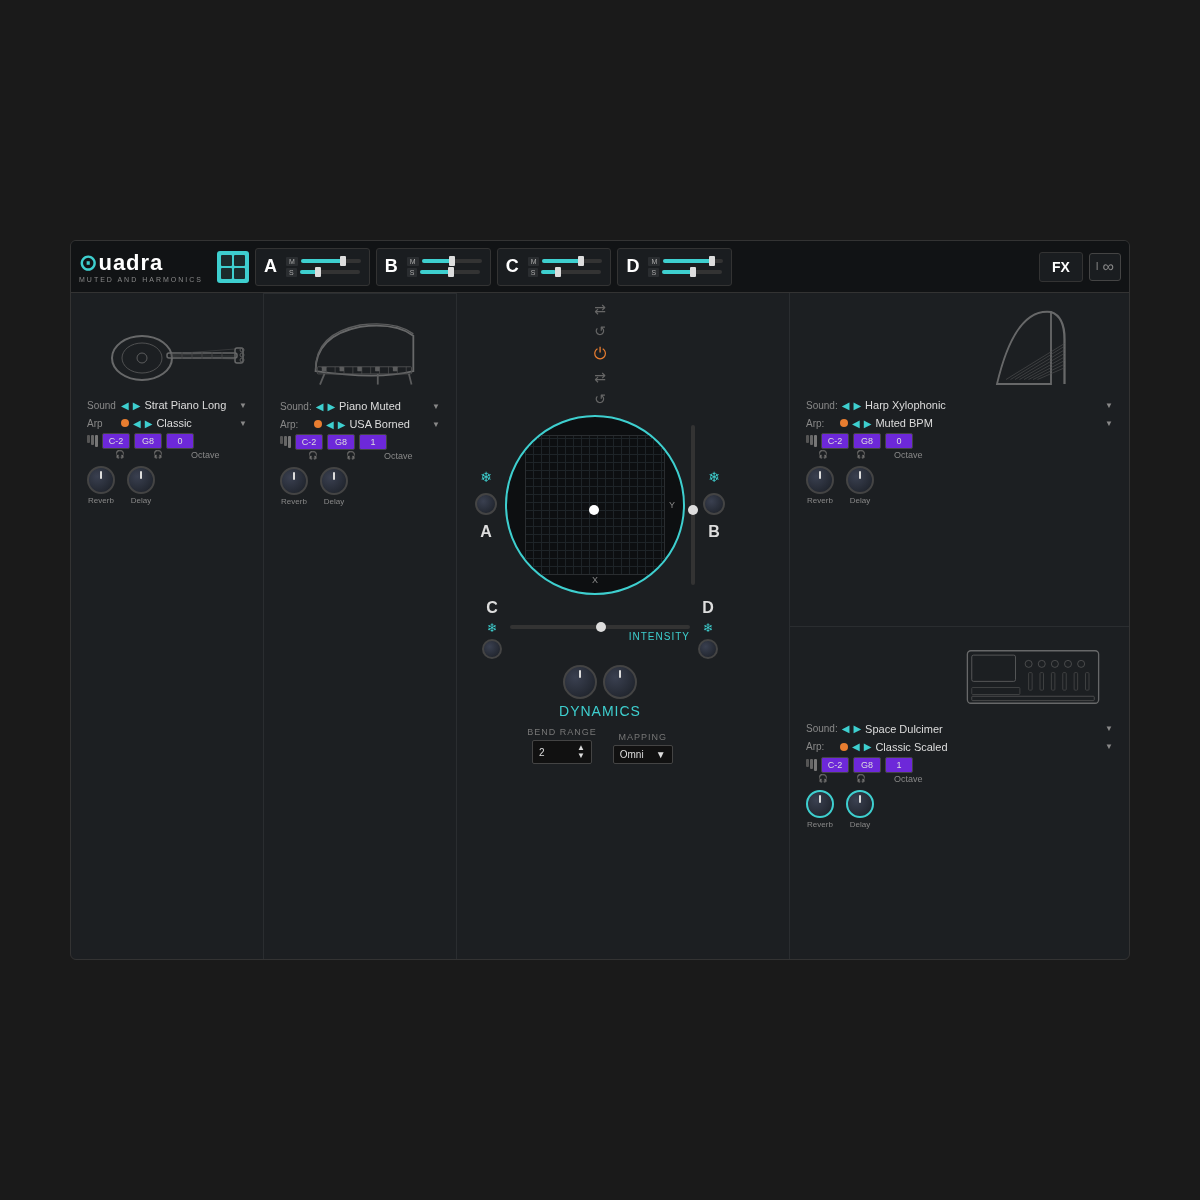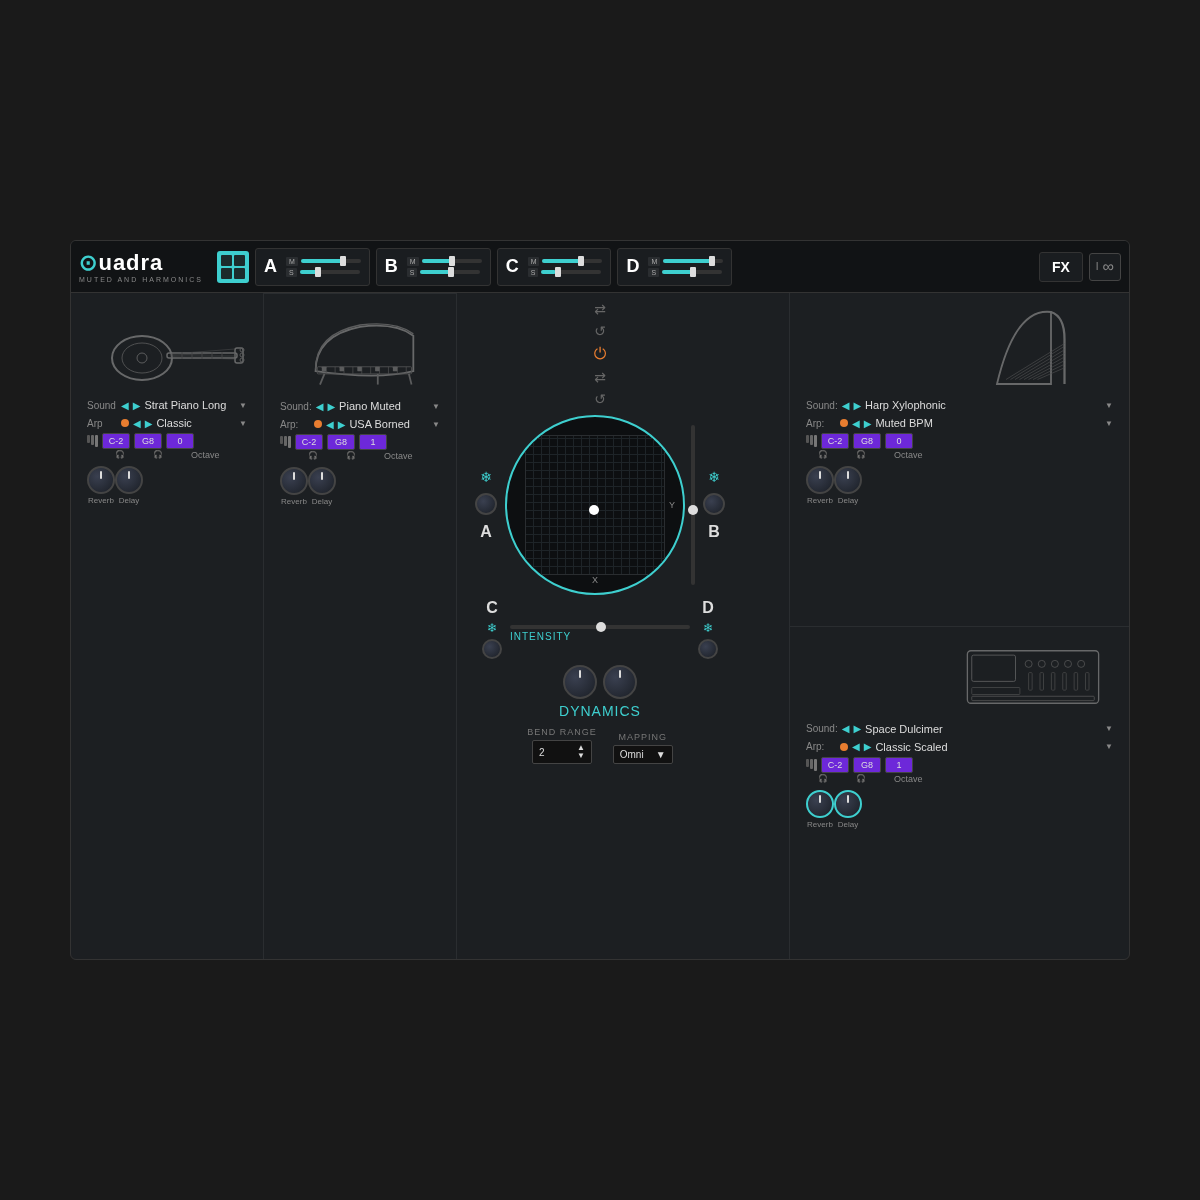--- a/index.html
+++ b/index.html
@@ -202,21 +202,21 @@
       border: 1px solid #444;
       border-radius: 2px;
       color: #ddd;
       font-size: 9px;
       padding: 2px 5px;
       min-width: 28px;
       text-align: center;
     }
     .knob-area {
       display: flex;
-      gap: 0;
+      gap: 12px;
       margin-top: 4px;
     }
     .knob-wrap {
       display: flex;
       flex-direction: column;
       align-items: center;
       gap: 2px;
     }
     .knob {
       width: 28px;
@@ -757,21 +757,21 @@
 
       <div style="display:flex;flex-direction:column;align-items:center;gap:6px;margin-top:4px;width:100%;">
 
         <div style="display:flex;align-items:center;gap:8px;">
           <div style="display:flex;flex-direction:column;align-items:center;gap:4px;">
             <span style="color:#ddd;font-size:16px;font-weight:bold;">C</span>
             <span style="color:#3ecfcf;font-size:12px;">❄</span>
             <div class="side-knob" style="width:20px;height:20px;"></div>
           </div>
 
-          <div style="display:flex;flex-direction:column;align-items:flex-start;gap:2px;margin-top:8px;">
+          <div style="display:flex;flex-direction:column;align-items:flex-end;gap:2px;margin-top:8px;">
             <div class="h-slider-track" style="width:180px;">
               <div class="h-slider-thumb" style="left:48%;"></div>
             </div>
             <span class="intensity-label">INTENSITY</span>
           </div>
           <div style="display:flex;flex-direction:column;align-items:center;gap:4px;">
             <span style="color:#ddd;font-size:16px;font-weight:bold;">D</span>
             <span style="color:#3ecfcf;font-size:12px;">❄</span>
             <div class="side-knob" style="width:20px;height:20px;"></div>
           </div>

